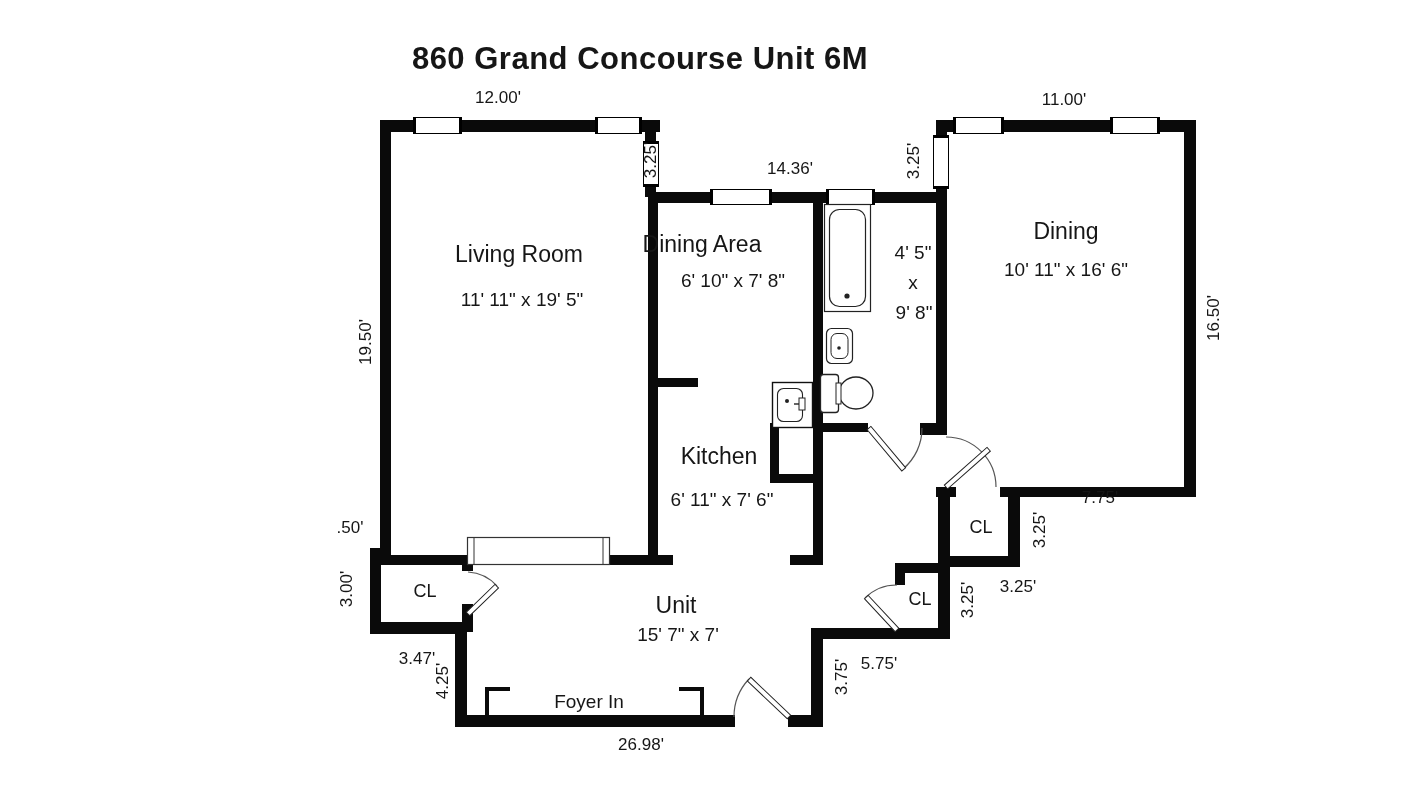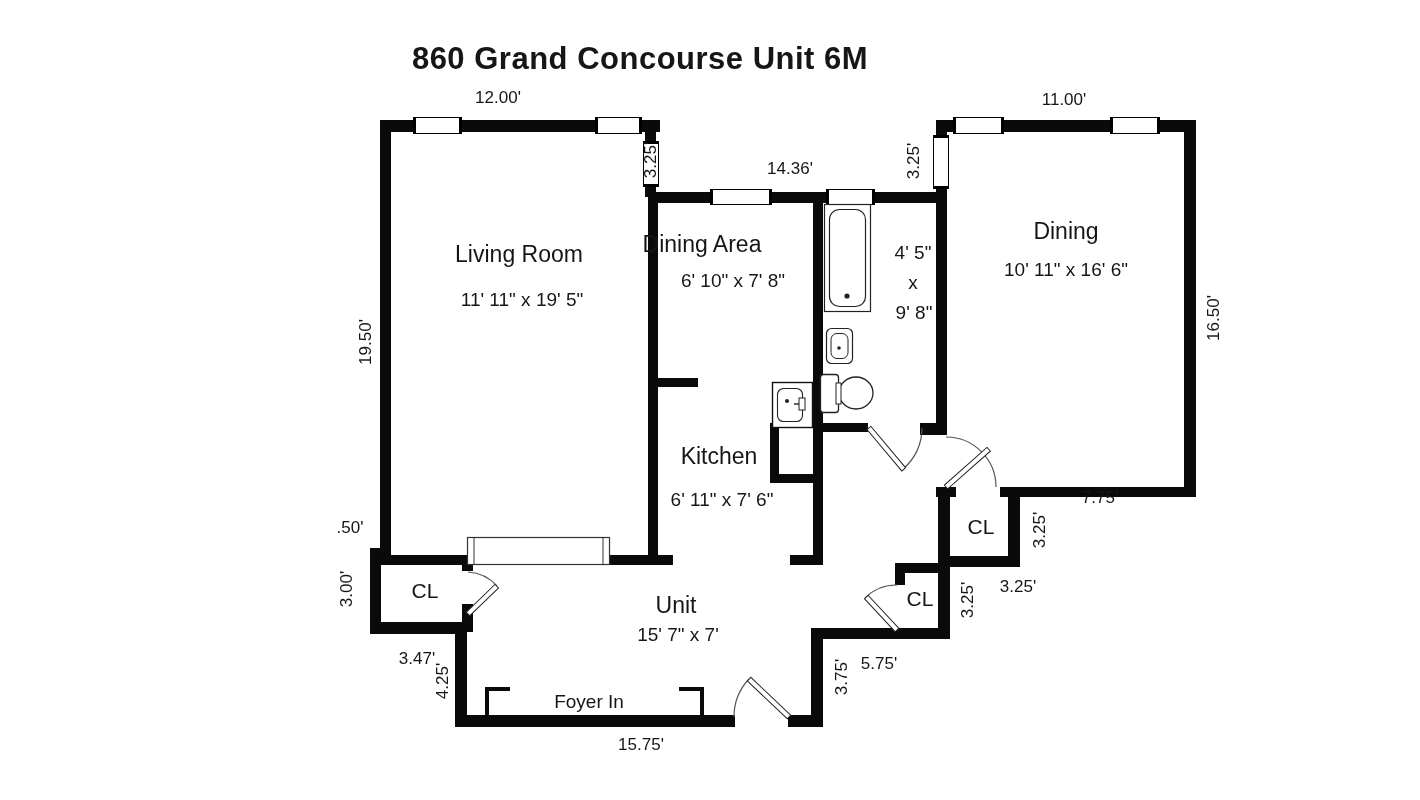--- a/index.html
+++ b/index.html
@@ -10,21 +10,21 @@
          border-top:1px solid #000;border-bottom:1px solid #000;
          border-left:3px solid #000;border-right:3px solid #000;}
   .win-v{position:absolute;background:#fff;box-sizing:border-box;
          border-left:1px solid #000;border-right:1px solid #000;
          border-top:3px solid #000;border-bottom:3px solid #000;}
   .lbl{position:absolute;transform:translate(-50%,-50%);white-space:nowrap;color:#161616;}
   .rot{transform:translate(-50%,-50%) rotate(-90deg);}
   .room{font-size:23px;}
   .dims{font-size:19px;}
   .dim{font-size:17px;}
-  .cl{font-size:21px;}
+  .cl{font-size:18px;}
   #title{font-size:31px;font-weight:700;letter-spacing:0.5px;}
   svg{position:absolute;left:0;top:0;pointer-events:none;}
 </style>
 </head>
 <body>
 
 <div id="plan">
 
   <div class="w" style="left:383px;top:120px;width:277px;height:12px"></div>
   <div class="w" style="left:380px;top:120px;width:11px;height:440px"></div>
@@ -161,20 +161,20 @@
   <div class="lbl dim rot" style="left:651px;top:160px">3.25'</div>
   <div class="lbl dim" style="left:790px;top:169px">14.36'</div>
   <div class="lbl dim rot" style="left:914px;top:161px">3.25'</div>
   <div class="lbl dim" style="left:1064px;top:100px">11.00'</div>
   <div class="lbl dim rot" style="left:366px;top:342px">19.50'</div>
   <div class="lbl dim rot" style="left:1214px;top:318px">16.50'</div>
   <div class="lbl dim" style="left:350px;top:528px">.50'</div>
   <div class="lbl dim rot" style="left:347px;top:589px">3.00'</div>
   <div class="lbl dim" style="left:417px;top:659px">3.47'</div>
   <div class="lbl dim rot" style="left:443px;top:681px">4.25'</div>
-  <div class="lbl dim" style="left:641px;top:745px">15.75'</div>
+  <div class="lbl dim" style="left:641px;top:745px">26.98'</div>
   <div class="lbl dim rot" style="left:842px;top:677px">3.75'</div>
   <div class="lbl dim" style="left:879px;top:664px">5.75'</div>
   <div class="lbl dim rot" style="left:968px;top:600px">3.25'</div>
   <div class="lbl dim" style="left:1018px;top:587px">3.25'</div>
   <div class="lbl dim rot" style="left:1040px;top:530px">3.25'</div>
   <div class="lbl dim" style="left:1100px;top:498px">7.75'</div>
 </div>
 
 </body></html>

